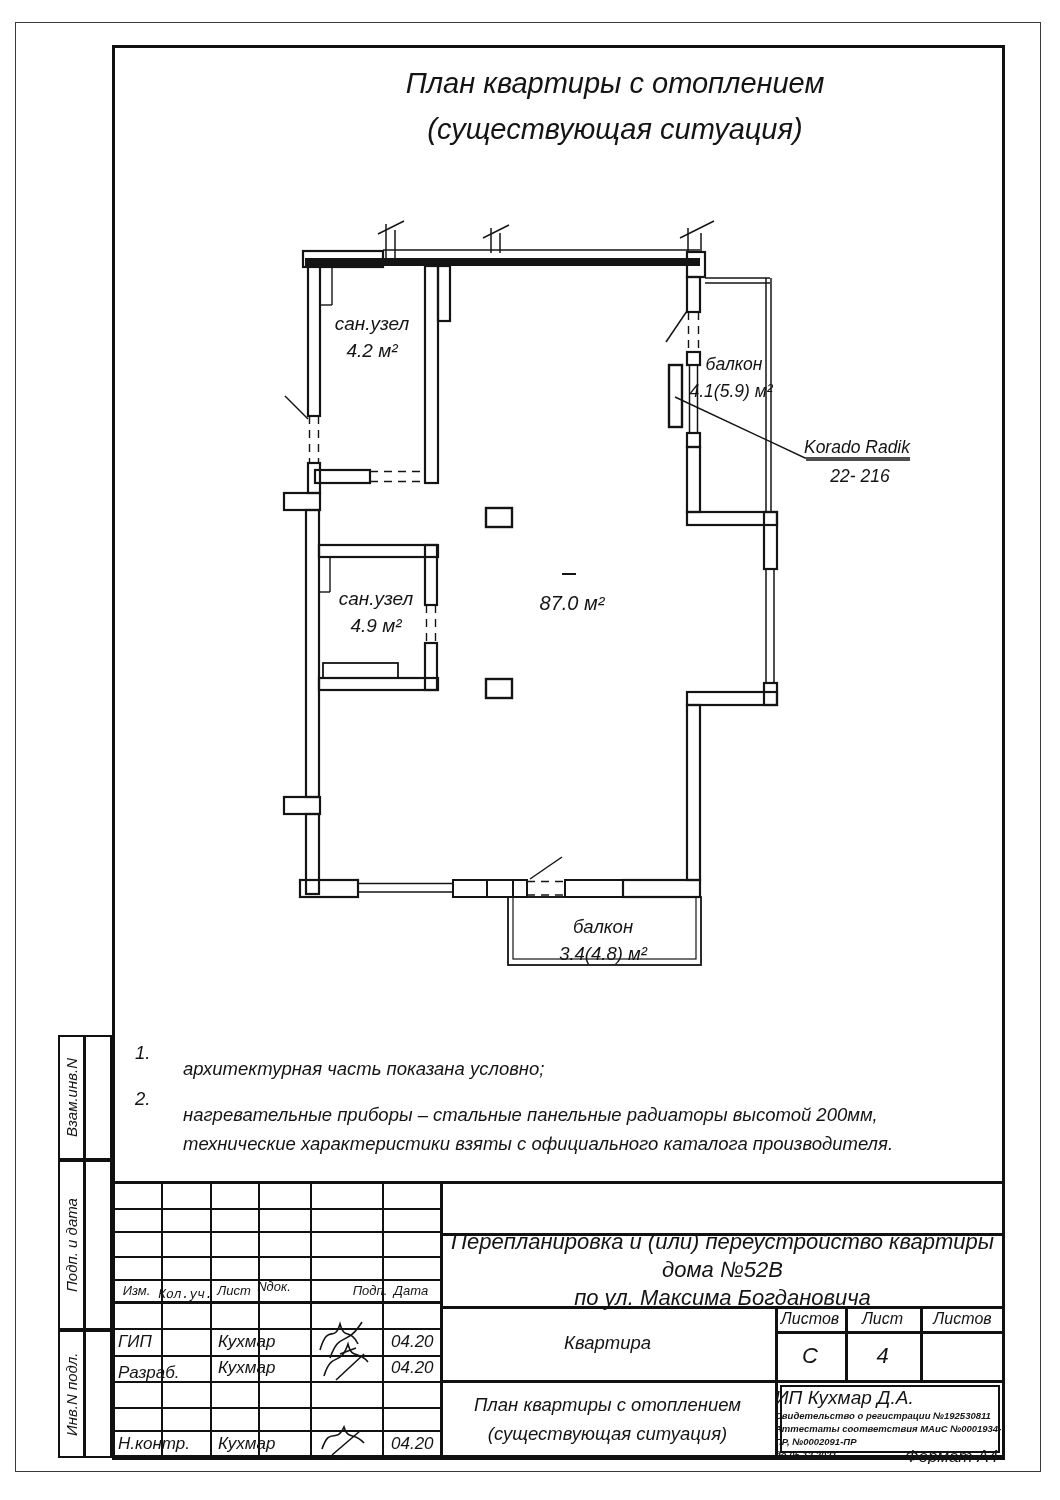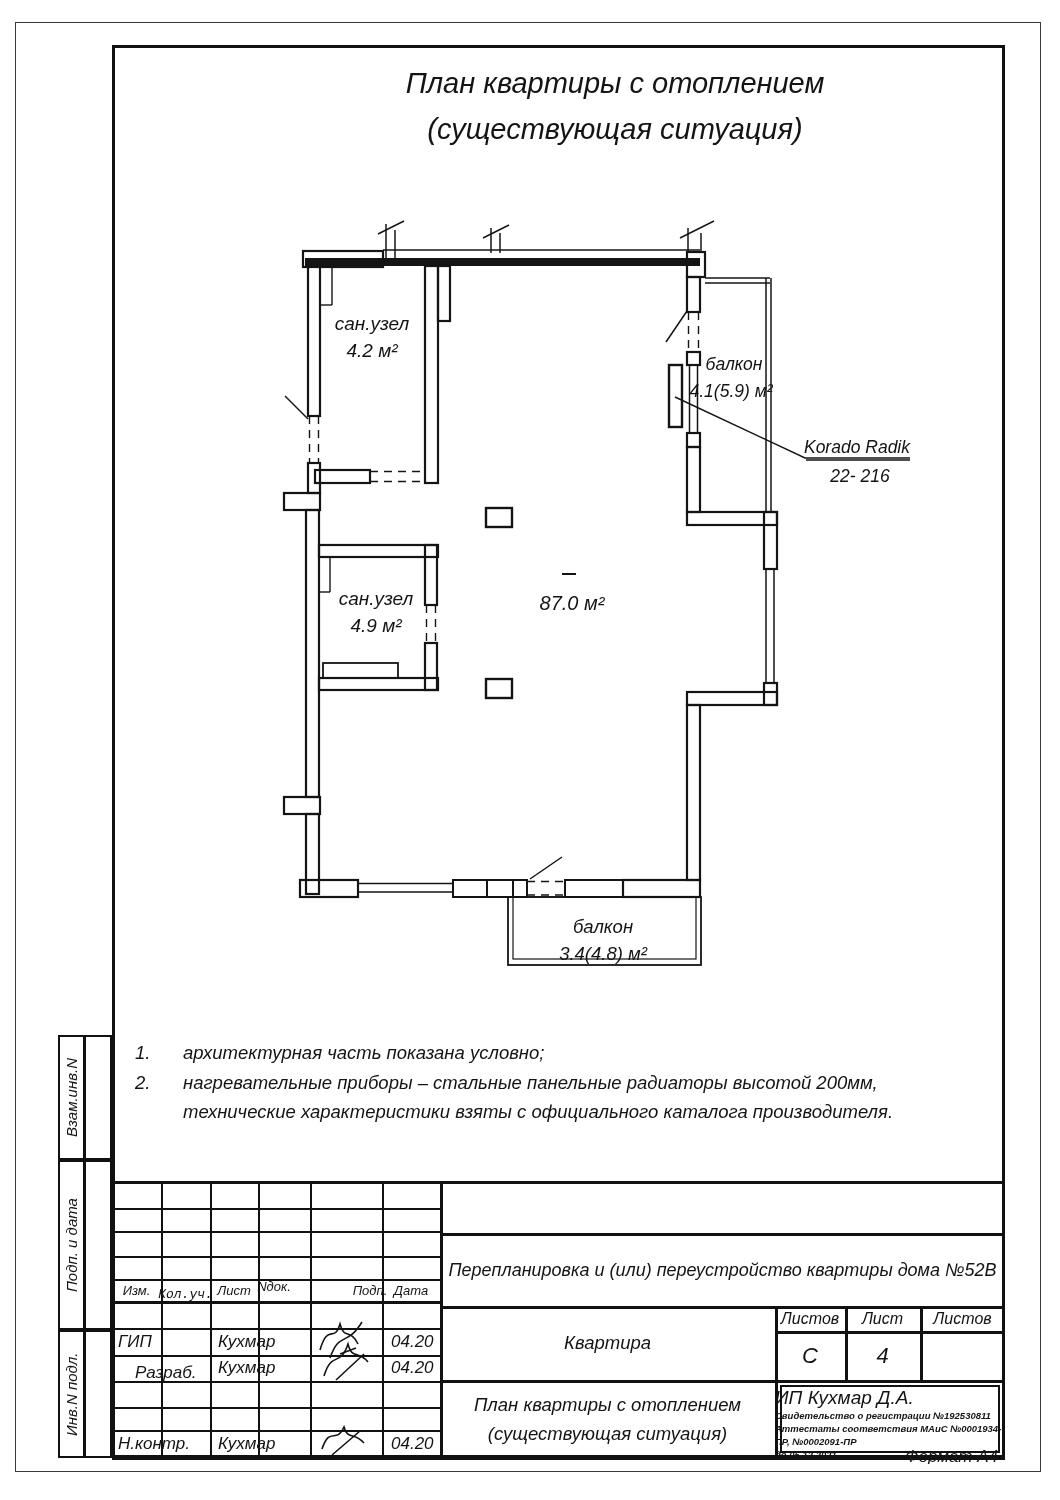--- a/index.html
+++ b/index.html
@@ -5,33 +5,33 @@
   html,body{margin:0;padding:0;background:#fff;}
   .page{position:relative;width:1060px;height:1500px;background:#fff;overflow:hidden;
         font-family:"Liberation Sans",sans-serif;font-style:italic;color:#141414;}
   .outer-border{position:absolute;left:15px;top:22px;width:1026px;height:1450px;border:1.5px solid #3a3a3a;box-sizing:border-box;}
   .frame{position:absolute;left:112px;top:45px;width:893px;height:1415px;border:3px solid #111;box-sizing:border-box;}
   .sheet-title{position:absolute;left:315px;top:60px;width:600px;text-align:center;font-size:29px;line-height:46px;font-weight:500;}
   .plan-svg{position:absolute;left:265px;top:205px;}
   .notes{position:absolute;left:135px;top:1038px;width:860px;font-size:18.5px;line-height:29px;}
   .note-row{display:flex;margin-bottom:1px;}
   .note-num{width:48px;flex:0 0 48px;}
-  .note-text{width:805px;}
+  .note-text{width:805px;margin-top:16px;}
   
   .side-box{position:absolute;left:58px;width:54px;border:2.5px solid #111;box-sizing:border-box;}
   .side-div{position:absolute;left:23px;top:0;bottom:0;width:2.5px;background:#111;}
   .side-label{position:absolute;left:0;top:0;width:23px;height:100%;display:flex;align-items:center;justify-content:center;
               writing-mode:vertical-rl;transform:rotate(180deg);font-size:15px;white-space:nowrap;}
   
   .tb{position:absolute;left:112px;top:1181px;width:893px;height:277px;}
   .hl,.vl{position:absolute;background:#111;}
   .cell{position:absolute;display:flex;align-items:center;box-sizing:border-box;}
   .c-center{justify-content:center;text-align:center;}
   .c-left{justify-content:flex-start;padding-left:6px;}
-  .f15{font-size:13px;} .f17{font-size:17px;} .f18{font-size:18px;} .f19{font-size:18.5px;} .f22{font-size:22px;}
+  .f15{font-size:13px;} .f17{font-size:17px;} .f18{font-size:22px;} .f19{font-size:18.5px;} .f22{font-size:22px;}
   .two-line{flex-direction:column;justify-content:center;line-height:28px;}
   .inner-box{position:absolute;border:2.5px solid #111;box-sizing:border-box;}
   .company{position:absolute;left:663px;top:199px;width:230px;height:78px;text-align:left;}
   .company .cname{font-size:19px;margin-top:7px;}
   .company .cert{font-size:9.5px;font-weight:600;line-height:13px;}
   .format{position:absolute;left:905px;top:1447px;width:120px;height:17px;overflow:hidden;font-size:17px;}
 </style>
 </head>
 <body>
 
@@ -216,41 +216,42 @@
     <div class="cell c-center f15" style="left:0;top:98px;width:49px;height:22px;">Изм.</div>
     <div class="cell c-center f15" style="left:49px;top:98px;width:49px;height:30px;font-family:Liberation Mono, monospace;">Кол.уч.</div>
     <div class="cell c-center f15" style="left:98px;top:98px;width:48px;height:22px;">Лист</div>
     <div class="cell c-center f15" style="left:136px;top:98px;width:52px;height:14px;">Nдок.</div>
     <div class="cell c-center f15" style="left:198px;top:98px;width:72px;height:22px;margin-left:24px;">Подп.</div>
     <div class="cell c-center f15" style="left:270px;top:98px;width:58px;height:22px;">Дата</div>
 
     <div class="cell c-left f17" style="left:0;top:147px;width:96px;height:27px;">ГИП</div>
     <div class="cell c-left f17" style="left:100px;top:147px;width:96px;height:27px;">Кухмар</div>
     <div class="cell c-left f17" style="left:273px;top:147px;width:54px;height:27px;">04.20</div>
-    <div class="cell c-left f17" style="left:17px;top:174px;width:96px;height:36px;">Разраб.</div>
+    <div class="cell c-left f17" style="left:0;top:174px;width:96px;height:36px;">Разраб.</div>
     <div class="cell c-left f17" style="left:100px;top:174px;width:96px;height:26px;">Кухмар</div>
     <div class="cell c-left f17" style="left:273px;top:174px;width:54px;height:26px;">04.20</div>
     <div class="cell c-left f17" style="left:0;top:249px;width:96px;height:28px;font-style:italic;">Н.контр.</div>
     <div class="cell c-left f17" style="left:100px;top:249px;width:96px;height:28px;">Кухмар</div>
     <div class="cell c-left f17" style="left:273px;top:249px;width:54px;height:28px;">04.20</div>
 
     <svg style="position:absolute;left:198px;top:133px;" width="72" height="70">
       <g stroke="#141414" fill="none" stroke-width="1.6">
         <path d="M10,36 C18,8 24,30 30,10 C34,26 40,14 48,30 M20,44 C30,16 36,34 52,8 M30,40 L46,34"></path>
         <path d="M14,62 C22,36 30,54 38,30 C42,46 48,36 58,48 M26,66 L54,40"></path>
       </g>
     </svg>
     <svg style="position:absolute;left:198px;top:238px;" width="72" height="44">
       <g stroke="#141414" fill="none" stroke-width="1.6">
         <path d="M12,30 C20,6 26,26 34,8 C38,22 44,12 54,24 M22,36 L50,12 M8,40 L40,38"></path>
       </g>
     </svg>
 
     <div class="cell c-center two-line f18" style="left:328px;top:52px;width:565px;height:73px;">
       <div>Перепланировка и (или) переустройство квартиры  дома №52В</div>
+      <div>по ул. Максима Богдановича</div>
     </div>
 
     <div class="cell c-center f19" style="left:328px;top:125px;width:335px;height:74px;">Квартира</div>
 
     <div class="cell c-center" style="left:663px;top:125px;width:70px;height:25px;font-size:16px;">Листов</div>
     <div class="cell c-center" style="left:733px;top:125px;width:75px;height:25px;font-size:16px;">Лист</div>
     <div class="cell c-center" style="left:808px;top:125px;width:85px;height:25px;font-size:16px;">Листов</div>
     <div class="cell c-center f22" style="left:663px;top:150px;width:70px;height:49px;">С</div>
     <div class="cell c-center f22" style="left:733px;top:150px;width:75px;height:49px;">4</div>
     <div class="cell c-center f22" style="left:808px;top:150px;width:85px;height:49px;"></div>

